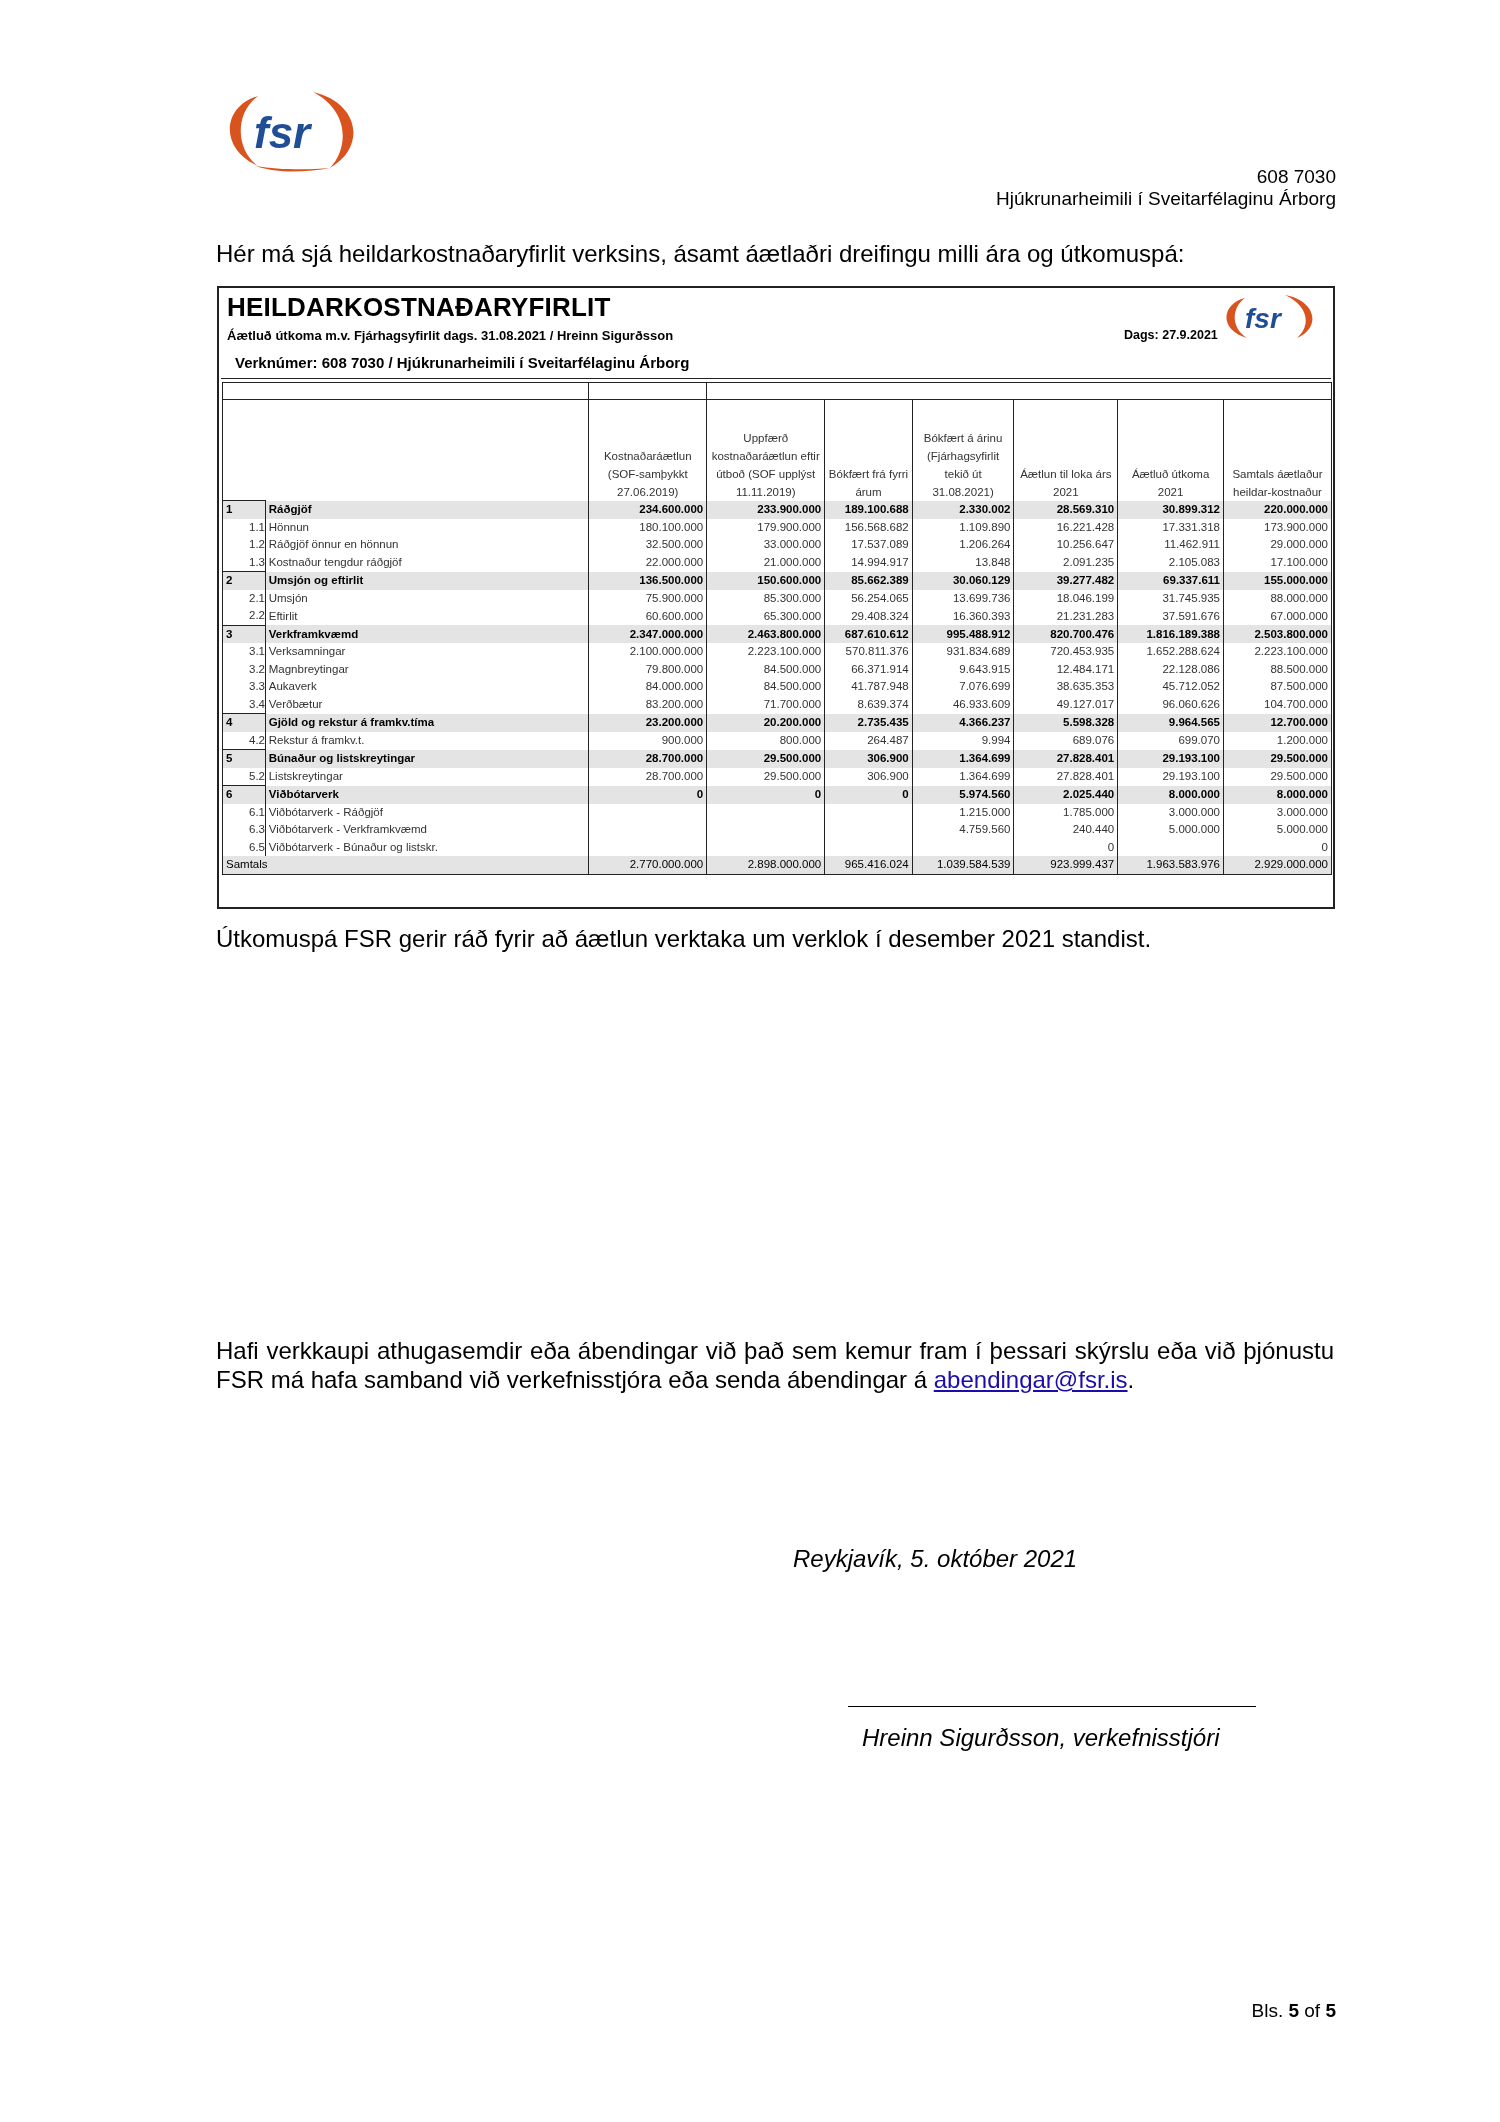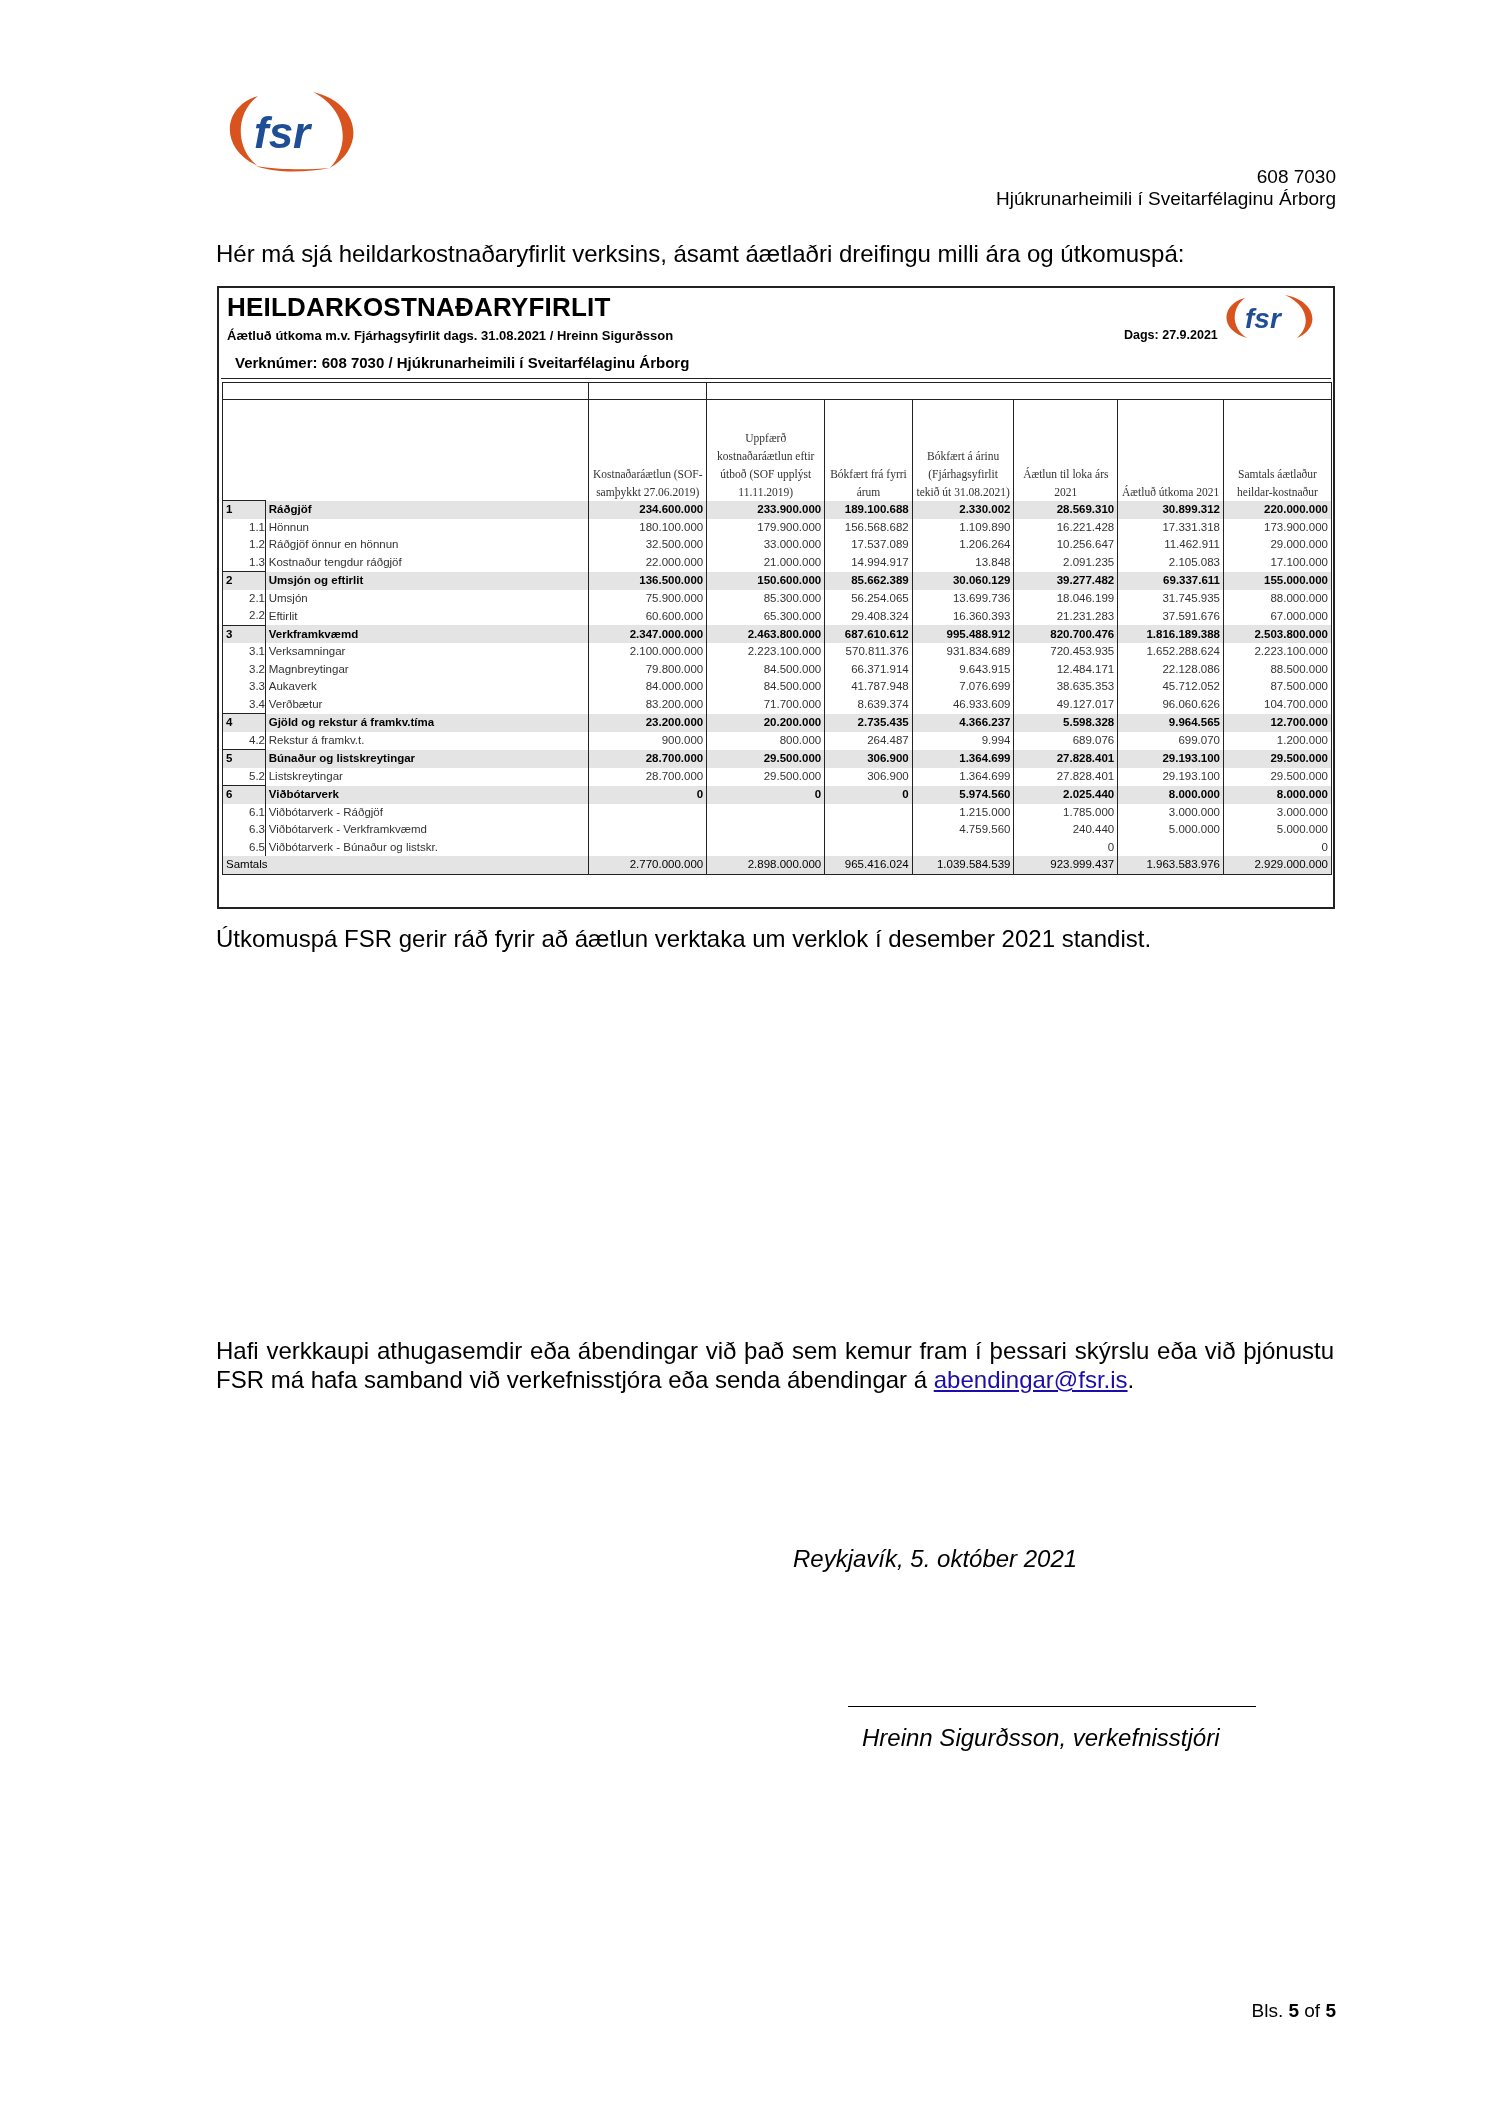--- a/index.html
+++ b/index.html
@@ -9,21 +9,21 @@
   .intro { position: absolute; left: 216px; top: 240px; font-size: 24px; }
   .sheet { position: absolute; left: 217px; top: 286px; width: 1118px; height: 623px; border: 2px solid #222; box-sizing: border-box; background: #fff; font-family: "Liberation Sans", sans-serif; }
   .sheet-title { position: absolute; left: 8px; top: 4px; font-size: 26px; font-weight: bold; letter-spacing: 0.2px; }
   .sheet-sub { position: absolute; left: 8px; top: 40px; font-size: 13px; font-weight: bold; }
   .sheet-proj { position: absolute; left: 8px; top: 66px; font-size: 15px; font-weight: bold; margin-left: 8px; }
   .sheet-date { position: absolute; left: 905px; top: 40px; font-size: 12.5px; font-weight: bold; }
   .sheet-logo { position: absolute; left: 1000px; top: 4px; width: 100px; height: 50px; }
   .sheet-rule { position: absolute; left: 2px; right: 2px; top: 90px; border-top: 1.5px solid #222; }
   table.grid { position: absolute; left: 3px; top: 94px; width: 1110px; border-collapse: collapse; font-size: 11.5px; table-layout: fixed; }
   table.grid td, table.grid th { padding: 0 3px; height: 17.5px; line-height: 17px; white-space: nowrap; overflow: hidden; }
-  table.grid th { font-weight: normal; color: #333; text-align: center; vertical-align: bottom; white-space: normal; line-height: 18px; font-family: Liberation Serif, serif; }
+  table.grid th { font-weight: normal; color: #333; text-align: center; vertical-align: bottom; white-space: normal; line-height: 18px; }
   .c-num { text-align: right; color: #333; }
   tr.grp td { background: #e4e4e4; font-weight: bold; color: #000; }
   tr.total td { background: #e4e4e4; font-weight: normal; color: #000; }
   .bl { border-left: 1.5px solid #222; }
   .br { border-right: 1.5px solid #222; }
   .bt { border-top: 1.5px solid #222; }
   .bb { border-bottom: 1.5px solid #222; }
   tr.row td.name { color: #333; }
   tr.row td.code { color: #333; padding-left: 26px; }
   .p2 { position: absolute; left: 216px; top: 925px; font-size: 24px; }

